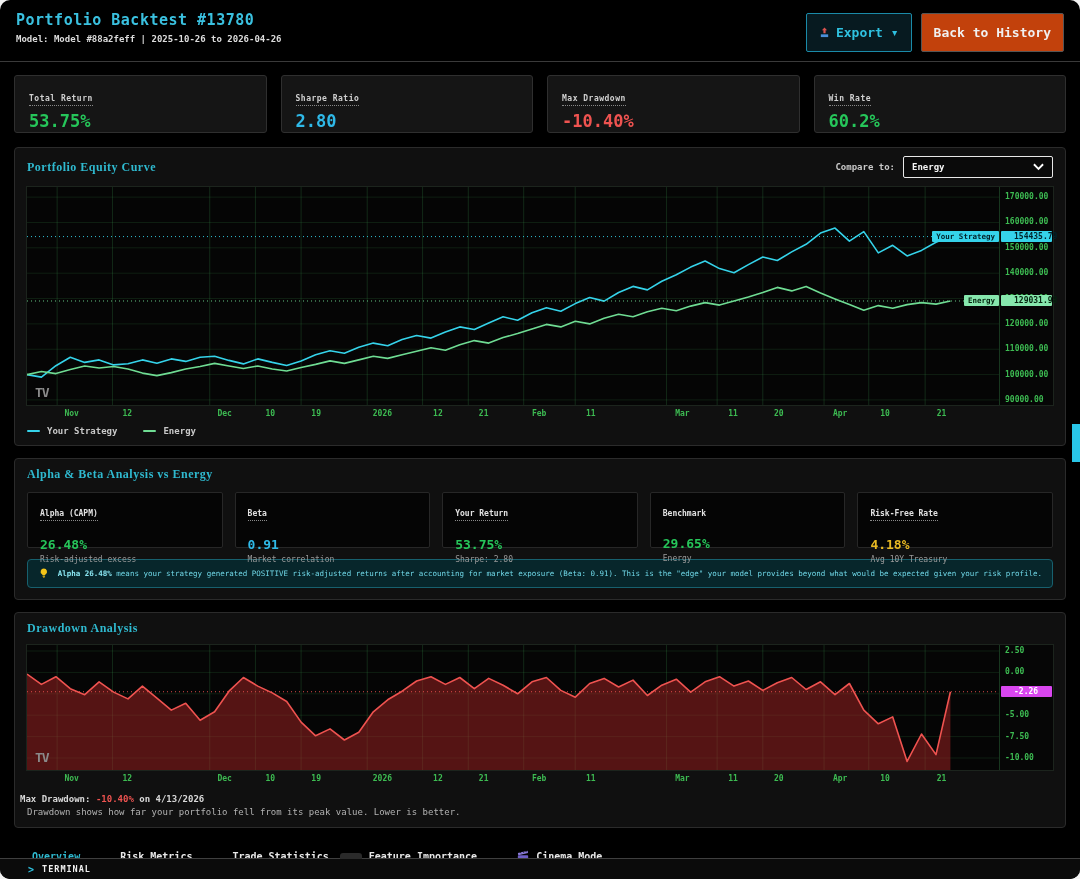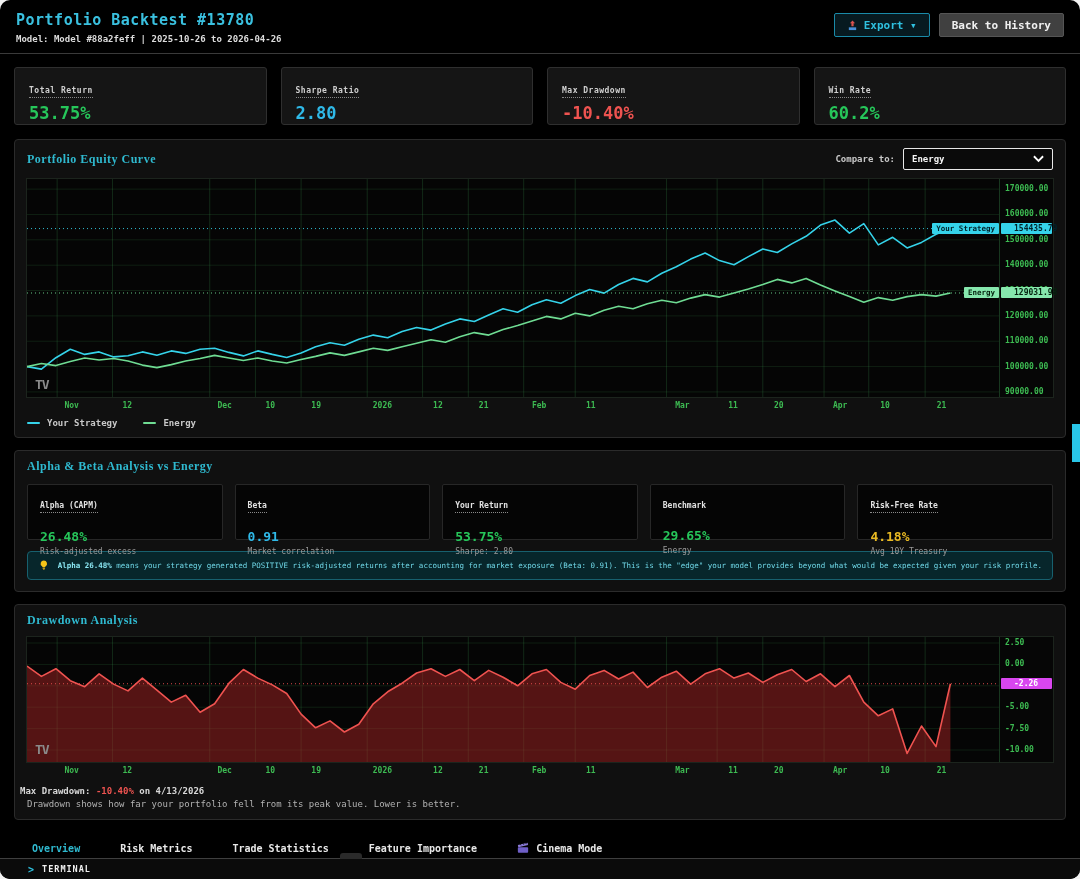--- a/index.html
+++ b/index.html
@@ -5,23 +5,23 @@
   * { box-sizing: border-box; margin: 0; padding: 0; }
   html,body { background:#f2f2f2; }
   body { font-family: "DejaVu Sans Mono", "Liberation Mono", monospace; }
   .page { position:relative; width:1080px; height:879px; background:#000; border-radius:10px; overflow:hidden; }
 
   
   header { display:flex; justify-content:space-between; align-items:flex-start; padding:11px 16px 9px; border-bottom:1px solid #3a3a3a; }
   h1 { font-size:15px; font-weight:bold; color:#3ac1e0; letter-spacing:.5px; }
   .subtitle { margin-top:5px; font-size:9px; font-weight:bold; color:#dcdcdc; }
   .hdr-right { display:flex; gap:9px; padding-top:2px; }
-  .btn { display:flex; align-items:center; gap:6px; height:24px; padding:0 12px; font-family:inherit; font-size:11px; font-weight:bold; border-radius:2px; cursor:pointer; }
+  .btn { display:flex; align-items:center; gap:6px; height:39px; padding:0 12px; font-family:inherit; font-size:13px; font-weight:bold; border-radius:2px; cursor:pointer; }
   .btn.export { background:#071a20; border:1px solid #1a8aa8; color:#2fc1e0; }
-  .btn.back { background:#404040; border:1px solid #555; color:#f0f0f0; }
+  .btn.back { background:#c2410c; border:1px solid #555; color:#f0f0f0; }
 
   
   .stats-row { display:flex; gap:14px; margin:13px 14px 14px; }
   .stat-card { flex:1; background:#151515; border:1px solid #2f2f2f; border-radius:3px; padding:10px 14px; height:58px; }
   .stat-label { display:inline-block; font-size:8px; font-weight:bold; color:#d0d0d0; letter-spacing:.5px; border-bottom:1px dotted #888; padding-bottom:2px; }
   .stat-value { margin-top:5px; font-size:17px; font-weight:bold; }
 
   
   .panel { background:#101010; border:1px solid #2b2b2b; border-radius:4px; margin:0 14px 12px; }
   .panel-head { display:flex; justify-content:space-between; align-items:center; padding:8px 12px; }

